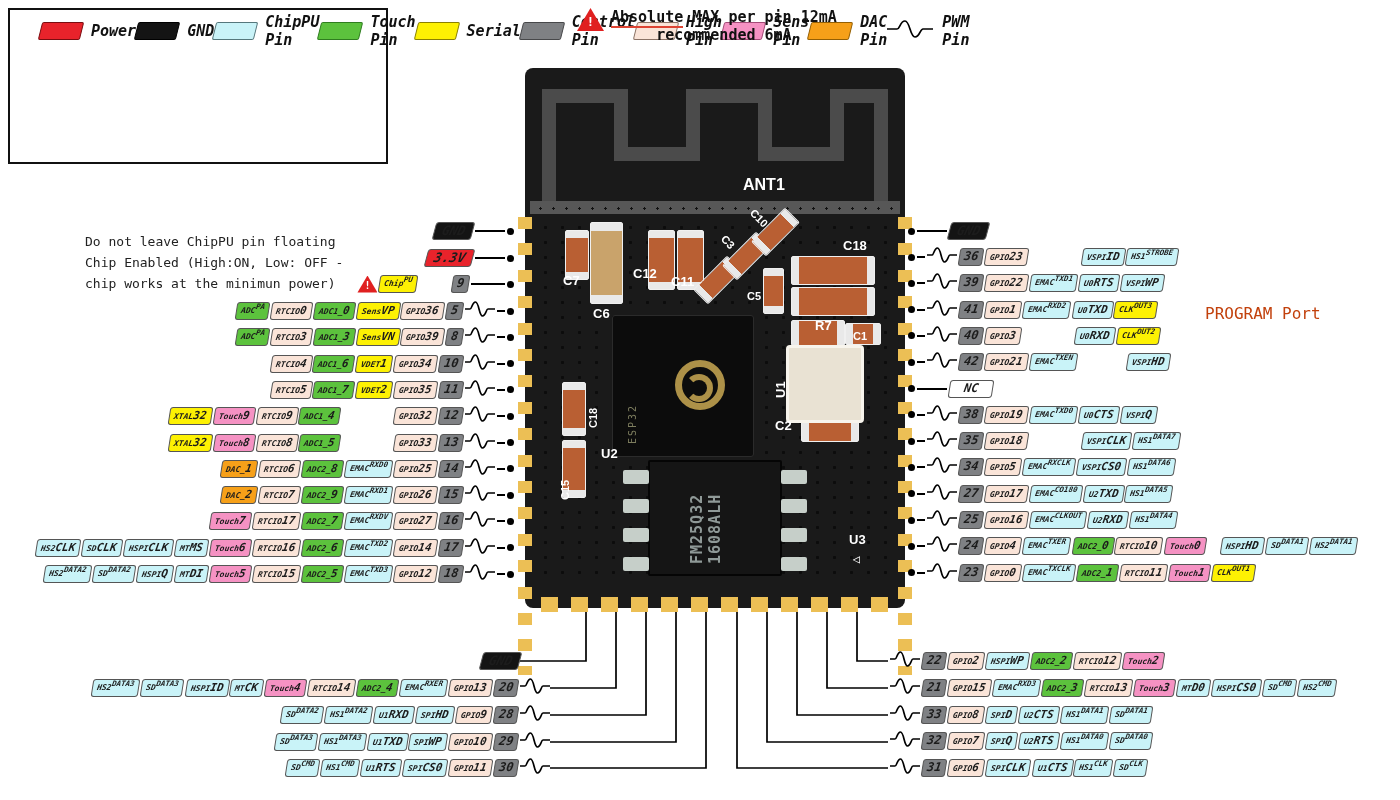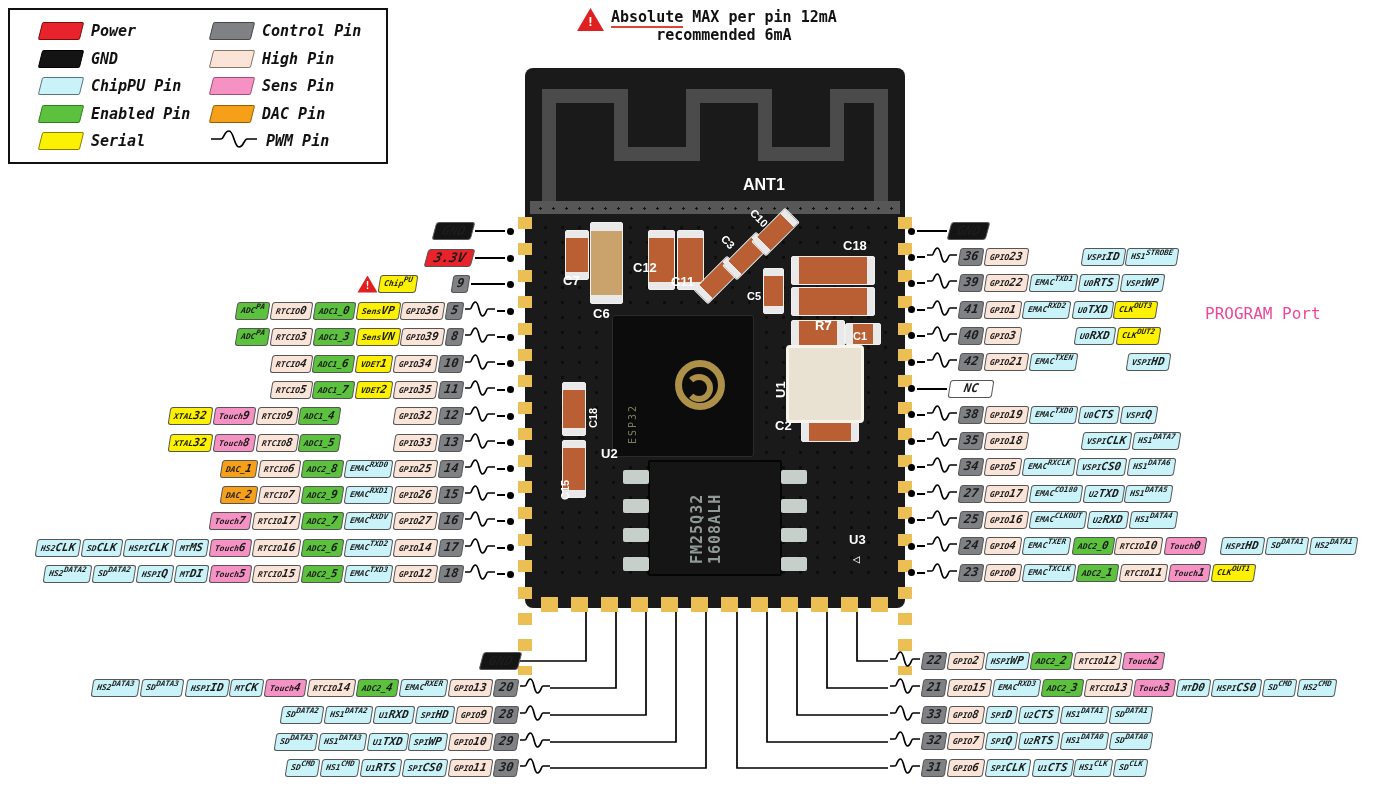--- a/index.html
+++ b/index.html
@@ -1,21 +1,21 @@
 <!DOCTYPE html>
 <html><head>
 <meta charset="utf-8">
 <style>
   html,body{margin:0;padding:0;background:#fff;}
   .canvas{position:relative;width:1400px;height:800px;background:#fff;overflow:hidden;
           font-family:"DejaVu Sans Mono",monospace;}
   
   .legend{position:absolute;left:8px;top:8px;width:380px;height:156px;border:2px solid #111;
           background:#fff;display:flex;padding:8px 4px 8px 30px;box-sizing:border-box;}
-  .legcol{display:flex;flex-direction:column;justify-content:space-between;flex:1;}
+  .legcol{display:flex;justify-content:space-between;flex:1;}
   .legitem{display:flex;align-items:center;gap:9px;height:26px;}
   .legitem .lab{font-size:15px;font-weight:bold;font-style:italic;color:#111;}
   .sw{width:40px;height:16px;transform:skewX(-14deg);border:1.6px solid #333;border-radius:2px;flex:0 0 auto;}
   
   .pw{background:#e8232b;color:#fff;border-color:#7a0c10;}
   .gn{background:#141414;color:#fff;border-color:#000;}
   .se{background:#c9f3f8;border-color:#55777c;}
   .an{background:#5cc23d;border-color:#2f7d1f;}
   .co{background:#fdf103;border-color:#8a8000;}
   .ph{background:#7f8184;color:#fff;border-color:#47484a;}
@@ -43,21 +43,21 @@
   .tri{width:20px;height:17px;background:#e02020;clip-path:polygon(50% 0,100% 100%,0 100%);
        display:inline-flex;align-items:flex-end;justify-content:center;color:#fff;
        font-weight:bold;font-size:10px;line-height:14px;flex:0 0 auto;font-style:normal;}
   .tri.big{width:27px;height:23px;font-size:13px;line-height:19px;}
   
   .warn{position:absolute;left:577px;top:8px;display:flex;gap:7px;align-items:flex-start;
         font-size:15px;color:#111;font-weight:bold;}
   .warn .u{border-bottom:2px solid #d43;text-align:right;}
   .warn .l2{display:block;text-align:center;}
   .note{position:absolute;left:85px;top:231px;font-size:13px;color:#222;line-height:21px;white-space:pre;}
-  .progport{position:absolute;left:1205px;top:304px;font-size:16px;color:#ec4899;}
+  .progport{position:absolute;left:1205px;top:304px;font-size:16px;color:#c2410c;}
   
   .module{position:absolute;left:525px;top:68px;width:380px;height:540px;background:#1a1a1a;border-radius:8px;}
   .band{position:absolute;left:5px;top:133px;width:370px;height:13px;background:#575757;
         background-image:radial-gradient(#111 1.5px,transparent 1.7px);background-size:13px 9px;background-position:4px 3px;}
   .vias{position:absolute;left:12px;top:152px;width:356px;height:366px;
         background-image:radial-gradient(#0c0c0c 1.5px,transparent 1.7px);background-size:17px 15px;}
   .pads-l,.pads-r{position:absolute;top:149px;width:14px;height:458px;
         background:repeating-linear-gradient(to bottom,#ecbf55 0 12px,transparent 12px 26.4px);}
   .pads-l{left:-7px;}.pads-r{right:-7px;}
   .pads-b{position:absolute;left:16px;bottom:-4px;width:352px;height:15px;
@@ -96,21 +96,21 @@
         <div class="legitem">
           <span class="sw gn"></span>
           <span class="lab">GND</span>
         </div>
         <div class="legitem">
           <span class="sw se"></span>
           <span class="lab">ChipPU Pin</span>
         </div>
         <div class="legitem">
           <span class="sw an"></span>
-          <span class="lab">Enabled Pin</span>
+          <span class="lab">Touch Pin</span>
         </div>
         <div class="legitem">
           <span class="sw co"></span>
           <span class="lab">Serial</span>
         </div>
       </div>
     <div class="legcol" id="legcol2">
         <div class="legitem">
           <span class="sw ph"></span>
           <span class="lab">Control Pin</span>
@@ -137,20 +137,23 @@
   </div>
 
   <div class="warn">
     <span class="tri big">!</span>
     <div>
       <span class="u">Absolute</span><span> MAX per pin 12mA</span>
       <span class="l2">recommended 6mA</span>
     </div>
   </div>
 
+  <div class="note"><span>Do not leave ChipPU pin floating</span>
+<span>Chip Enabled (High:ON, Low: OFF -</span>
+<span>chip works at the minimun power)</span></div>
 
   <div class="progport">PROGRAM Port</div>
 
   <div class="module">
     <svg width="380" height="146">
       <path d="M24,140 V28 H96 V86 H168 V28 H240 V86 H312 V28 H356 V140" stroke="#4b4b4b" stroke-width="14" fill="none"></path>
     </svg>
     <span class="ant1">ANT1</span>
     <div class="band"></div>
     <div class="vias"></div>
@@ -196,21 +199,21 @@
         <span>1608ALH</span>
       </div>
     </div>
 
     
     <div class="crystal"></div>
 
     
     <span class="clabel" style="left:38px;top:205px;">C7</span>
     <span class="clabel" style="left:68px;top:238px;">C6</span>
-    <span class="clabel" style="left:108px;top:192px;">C12</span>
+    <span class="clabel" style="left:108px;top:198px;">C12</span>
     <span class="clabel" style="left:146px;top:206px;">C11</span>
     <span class="clabel rot45" style="left:196px;top:168px;font-size:11px;">C3</span>
     <span class="clabel rot45" style="left:224px;top:144px;font-size:11px;">C10</span>
     <span class="clabel" style="left:222px;top:222px;font-size:11px;">C5</span>
     <span class="clabel" style="left:318px;top:170px;">C18</span>
     <span class="clabel" style="left:284px;top:250px;padding-left:6px;">R7</span>
     <span class="clabel" style="left:328px;top:262px;font-size:11px;">C1</span>
     <span class="clabel rotl" style="left:248px;top:330px;">U1</span>
     <span class="clabel" style="left:250px;top:350px;">C2</span>
     <span class="clabel rotl" style="left:62px;top:360px;font-size:11px;">C18</span>

